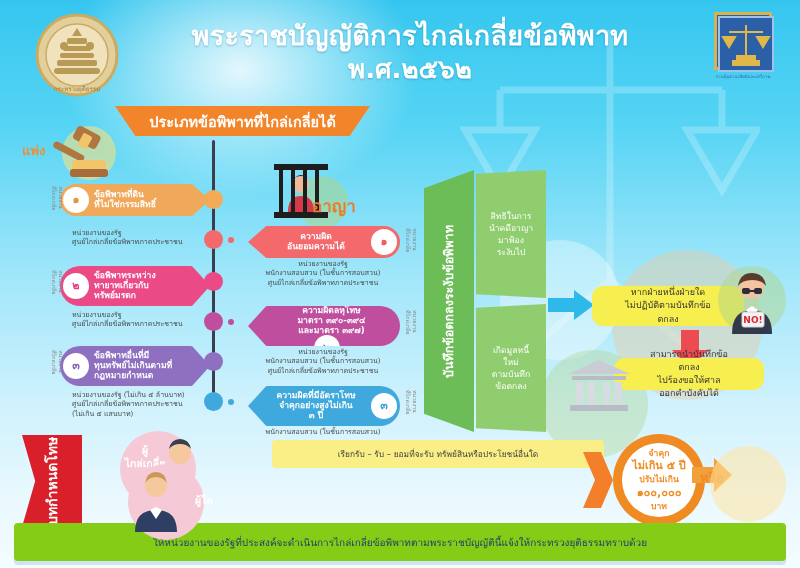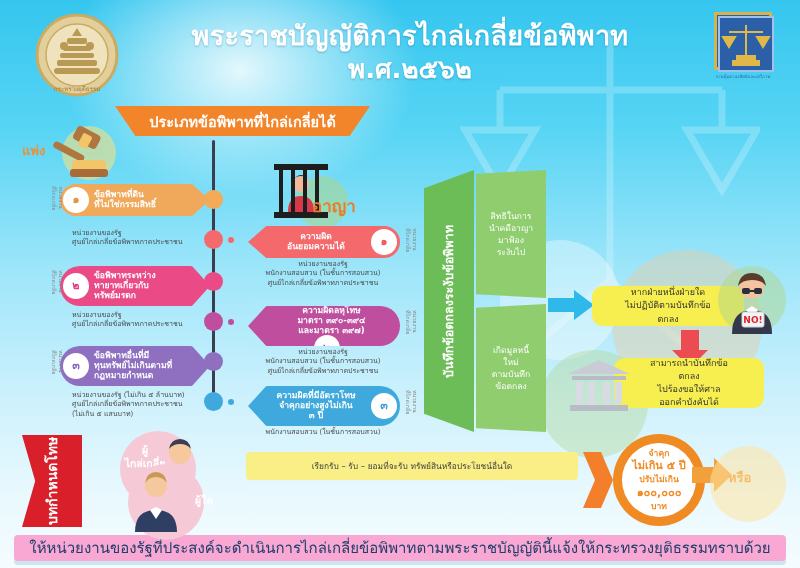--- a/index.html
+++ b/index.html
@@ -189,37 +189,37 @@
     position:absolute; left:613px; top:434px; width:92px; height:92px;
     border-radius:50%; background:#f08a22; display:flex; align-items:center; justify-content:center;
   }
   .circle-penalty .inner {
     width:74px; height:74px; border-radius:50%; background:#fff;
     display:flex; flex-direction:column; align-items:center; justify-content:center;
     color:#ef8b23; font-size:8.6px; font-weight:bold; line-height:1.35; text-align:left;
   }
   .circle-penalty .inner .big { font-size:11px; }
   .orh {
-    position:absolute; left:728px; top:467px; font-size:13px; font-weight:bold; color:#ef8b23;
+    position:absolute; left:700px; top:467px; font-size:13px; font-weight:bold; color:#ef8b23;
   }
   .finalword {
     position:absolute; right:6px; top:448px; width:92px; text-align:center;
     color:#f08a22; font-size:17px; font-weight:bold; line-height:1.25;
   }
   .final-halo {
     position:absolute; right:14px; top:446px; width:76px; height:76px;
     border-radius:50%; background:rgba(255,228,160,.55);
   }
 
   
   .footer {
-    position:absolute; left:14px; bottom:7px; width:772px; height:26px;
-    background:#f9a8d4; border-radius:4px;
+    position:absolute; left:14px; bottom:7px; width:772px; height:38px;
+    background:#84cc16; border-radius:4px;
     display:flex; align-items:center; justify-content:center;
-    font-size:15px; color:#1f3f6b;
+    font-size:10px; color:#1f3f6b;
   }
   .footer-shadow {
     position:absolute; left:14px; bottom:3px; width:772px; height:26px;
     background:rgba(90,160,200,.25); border-radius:4px;
   }
 </style>
 </head>
 <body>
 
 <div class="stage">
@@ -408,21 +408,21 @@
     <path d="M0 8 L26 8 L26 0 L46 15 L26 30 L26 22 L0 22 Z" fill="#2fb8ea"></path>
   </svg>
 
   <div class="ycard" style="left:592px; top:286px; width:152px; height:40px; white-space:pre-line;">หากฝ่ายหนึ่งฝ่ายใด
 ไม่ปฏิบัติตามบันทึกข้อตกลง</div>
 
   <svg class="arrow-red" style="left:672px; top:330px;" viewBox="0 0 36 38">
     <path d="M9 0 L27 0 L27 20 L36 20 L18 38 L0 20 L9 20 Z" fill="#ec4b52"></path>
   </svg>
 
-  <div class="ycard" style="left:614px; top:358px; width:150px; height:50px; white-space:pre-line;">สามารถนำบันทึกข้อตกลง
+  <div class="ycard" style="left:614px; top:358px; width:150px; height:32px; white-space:pre-line;">สามารถนำบันทึกข้อตกลง
 ไปร้องขอให้ศาล
 ออกคำบังคับได้</div>
 
   <svg class="person-no" viewBox="0 0 76 76">
     <circle cx="38" cy="38" r="34" fill="rgba(176,214,140,.5)"></circle>
     <path d="M38 14 q-12 0 -12 11 q0 11 12 11 q12 0 12 -11 q0 -11 -12 -11z" fill="#f3c49f"></path>
     <path d="M24 24 q2 -13 14 -13 q12 0 14 13 q-4 -6 -14 -6 q-10 0 -14 6z" fill="#5a3c2a"></path>
     <rect x="28" y="26" width="8" height="6" rx="2" fill="#2e2e3a"></rect>
     <rect x="40" y="26" width="8" height="6" rx="2" fill="#2e2e3a"></rect>
     <rect x="35" y="28" width="6" height="2" fill="#2e2e3a"></rect>
@@ -466,21 +466,21 @@
 
   <div class="actor-bubble" style="left:128px; top:464px; width:76px; height:76px; z-index:2;"></div>
   <div class="actor-label" style="left:184px; top:494px; width:40px; z-index:3;">ผู้ใด</div>
   <svg style="position:absolute; left:132px; top:470px; width:48px; height:64px; z-index:3;" viewBox="0 0 48 64">
     <circle cx="24" cy="16" r="11" fill="#f6c89d"></circle>
     <path d="M13 13 q2 -11 11 -11 q9 0 11 11 q-4 -6 -11 -6 q-7 0 -11 6z" fill="#c99a53"></path>
     <path d="M3 62 q0 -22 21 -22 q21 0 21 22z" fill="#2f3f63"></path>
     <path d="M18 40 l6 9 l6 -9 l-6 -3z" fill="#ffffff"></path>
   </svg>
 
-  <div class="ybar" style="top:452px;">เรียกรับ – รับ – ยอมที่จะรับ ทรัพย์สินหรือประโยชน์อื่นใด</div>
+  <div class="ybar" style="top:440px;margin-left:26px;">เรียกรับ – รับ – ยอมที่จะรับ ทรัพย์สินหรือประโยชน์อื่นใด</div>
 
   <svg class="orange-arrow" viewBox="0 0 30 56">
     <path d="M0 0 L18 0 L30 28 L18 56 L0 56 L12 28 Z" fill="#f47f2a"></path>
   </svg>
 
   <div class="circle-penalty">
     <div class="inner">
       <span>จำคุก</span>
       <span class="big">ไม่เกิน ๕ ปี</span>
       <span>ปรับไม่เกิน</span>

